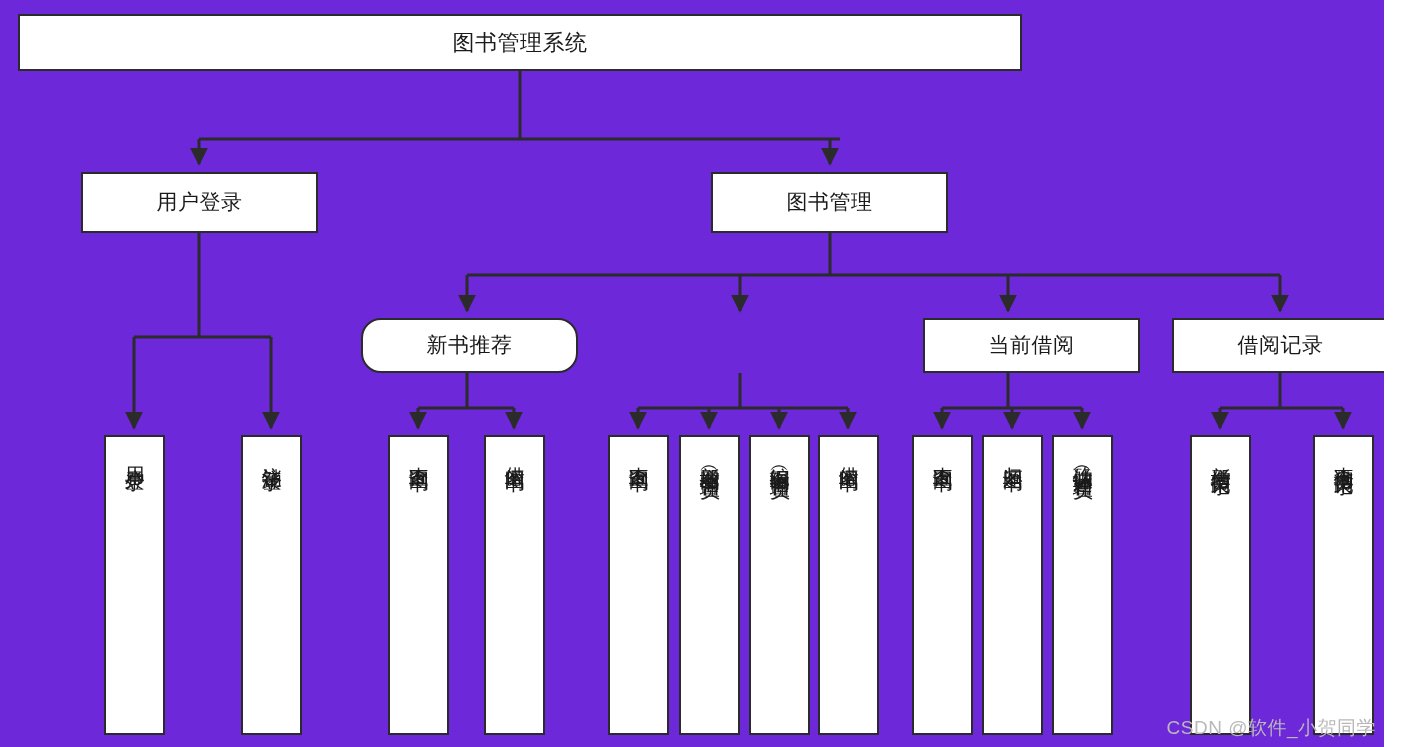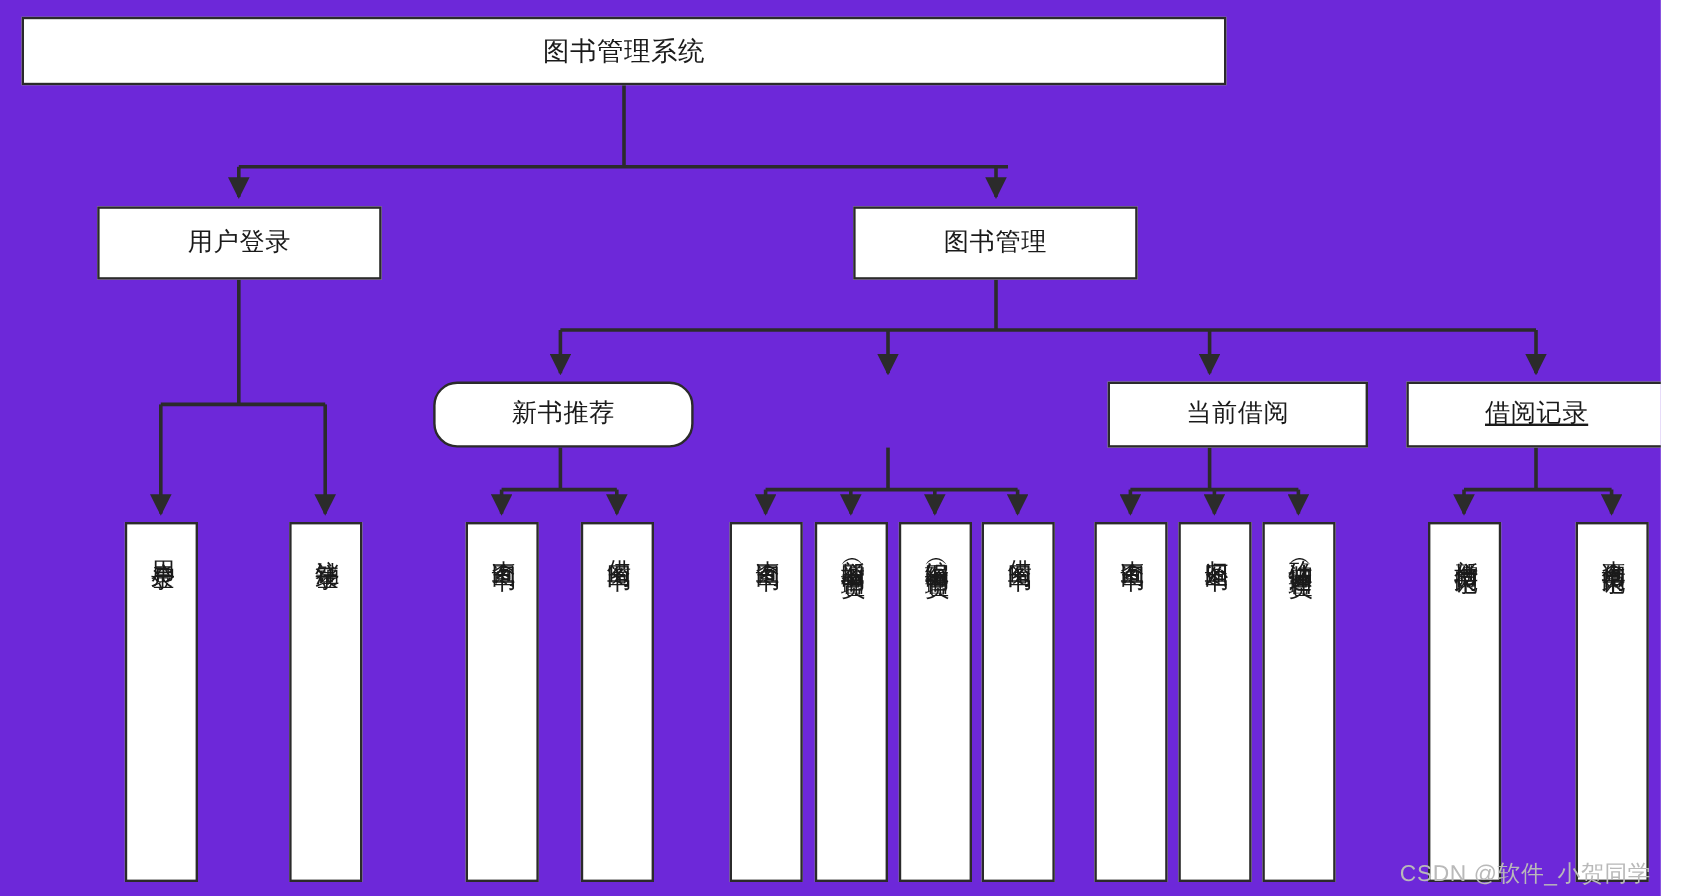--- a/index.html
+++ b/index.html
@@ -137,21 +137,21 @@
   <div class="node h" style="left:711px; top:172px; width:237px; height:61px;">
     <span class="lbl">图书管理</span>
   </div>
 
   <div class="node h" style="left:361px; top:318px; width:217px; height:55px;border-radius:20px;">
     <span class="lbl">新书推荐</span>
   </div>
   <div class="node h" style="left:901px; top:318px; width:217px; height:55px;margin-left:22px;">
     <span class="lbl">当前借阅</span>
   </div>
-  <div class="node h" style="left:1172px; top:318px; width:217px; height:55px;text-decoration:underline;">
+  <div class="node h" style="left:1172px; top:318px; width:217px; height:55px;">
     <span class="lbl">借阅记录</span>
   </div>
 
   <div class="node v" style="left:104px; top:435px; width:61px; height:300px;">
     <span class="lbl">用户登录</span>
   </div>
   <div class="node v" style="left:241px; top:435px; width:61px; height:300px;">
     <span class="lbl">注销登录</span>
   </div>
 

